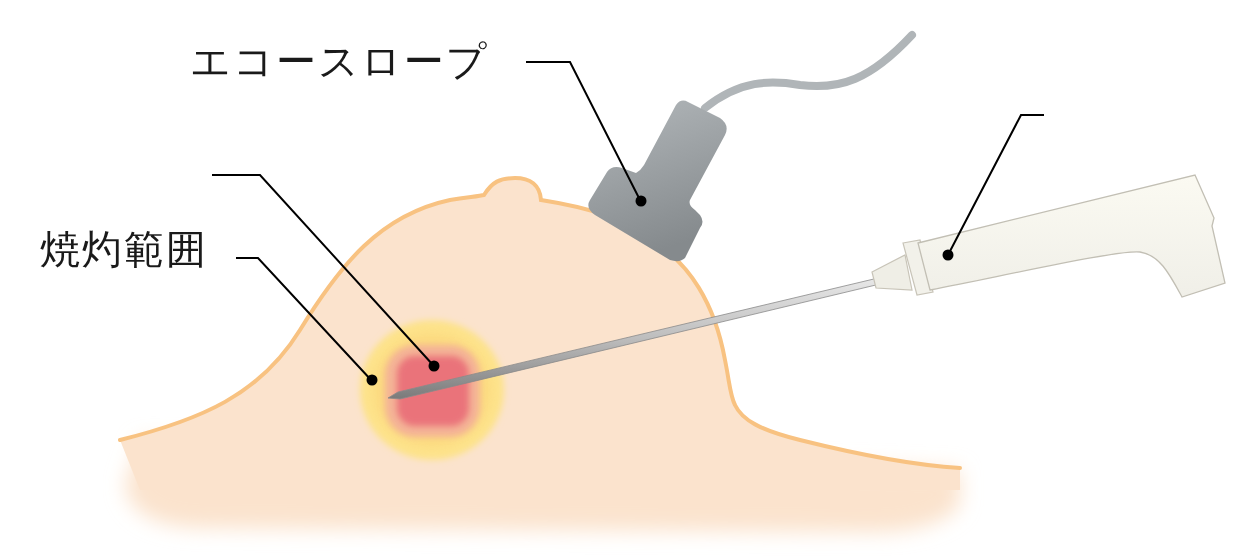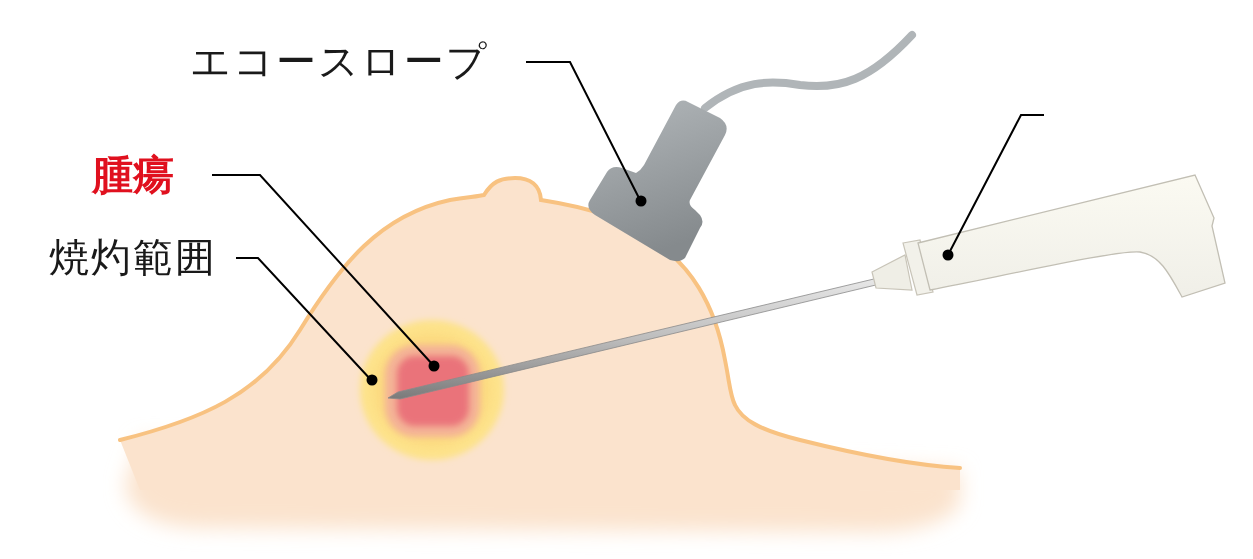--- a/index.html
+++ b/index.html
@@ -120,15 +120,14 @@
     </g>
     <g fill="#000">
       <circle cx="641" cy="201" r="5.5"></circle>
       <circle cx="434" cy="366" r="5.5"></circle>
       <circle cx="372" cy="380" r="5.5"></circle>
       <circle cx="948" cy="255" r="5.5"></circle>
     </g>
   </svg>
 
   <div class="label" style="left:190px; top:41px;">エコースロープ</div>
-  <div class="label tumor" style="left:92px; top:155px; font-size:41px;">腫瘍</div>
-  <div class="label" style="left:40px; top:237px;margin-left:9px;">焼灼範囲</div>
+  <div class="label" style="left:40px; top:229px;">焼灼範囲</div>
 </div>
 
 </body></html>

